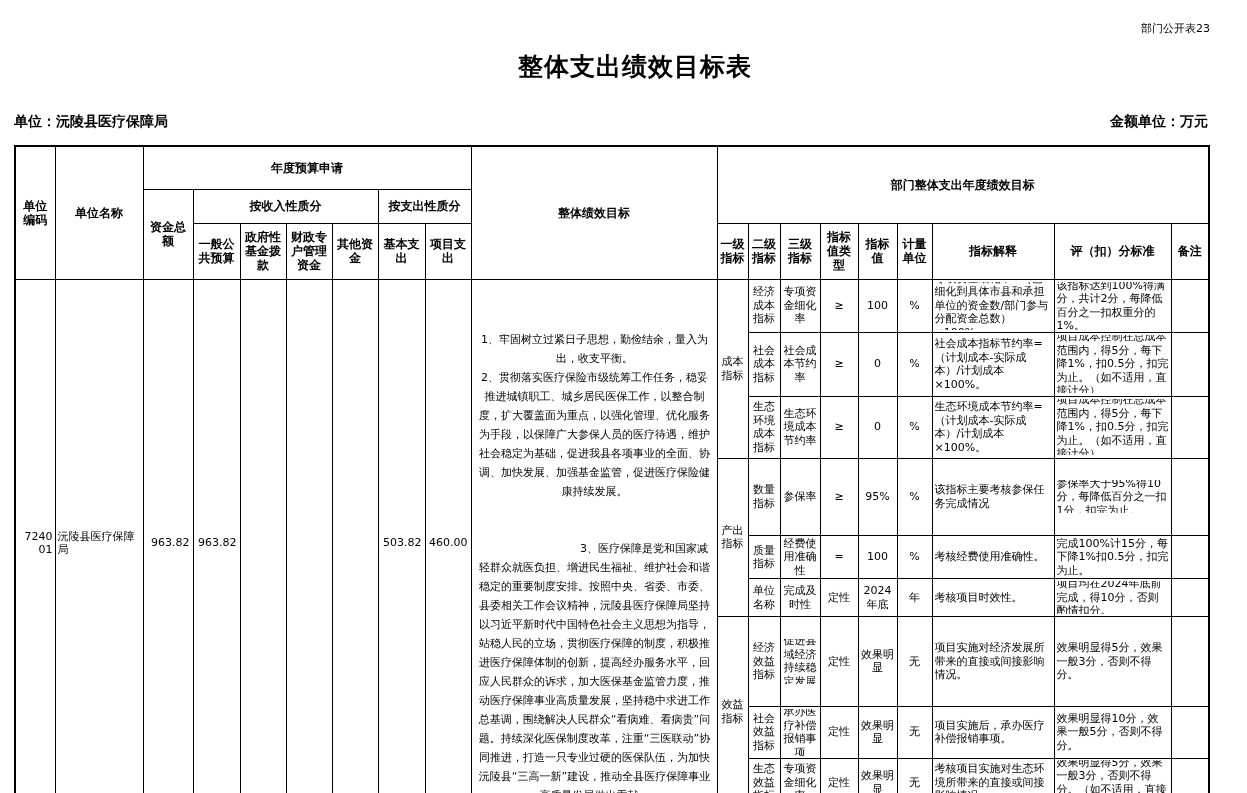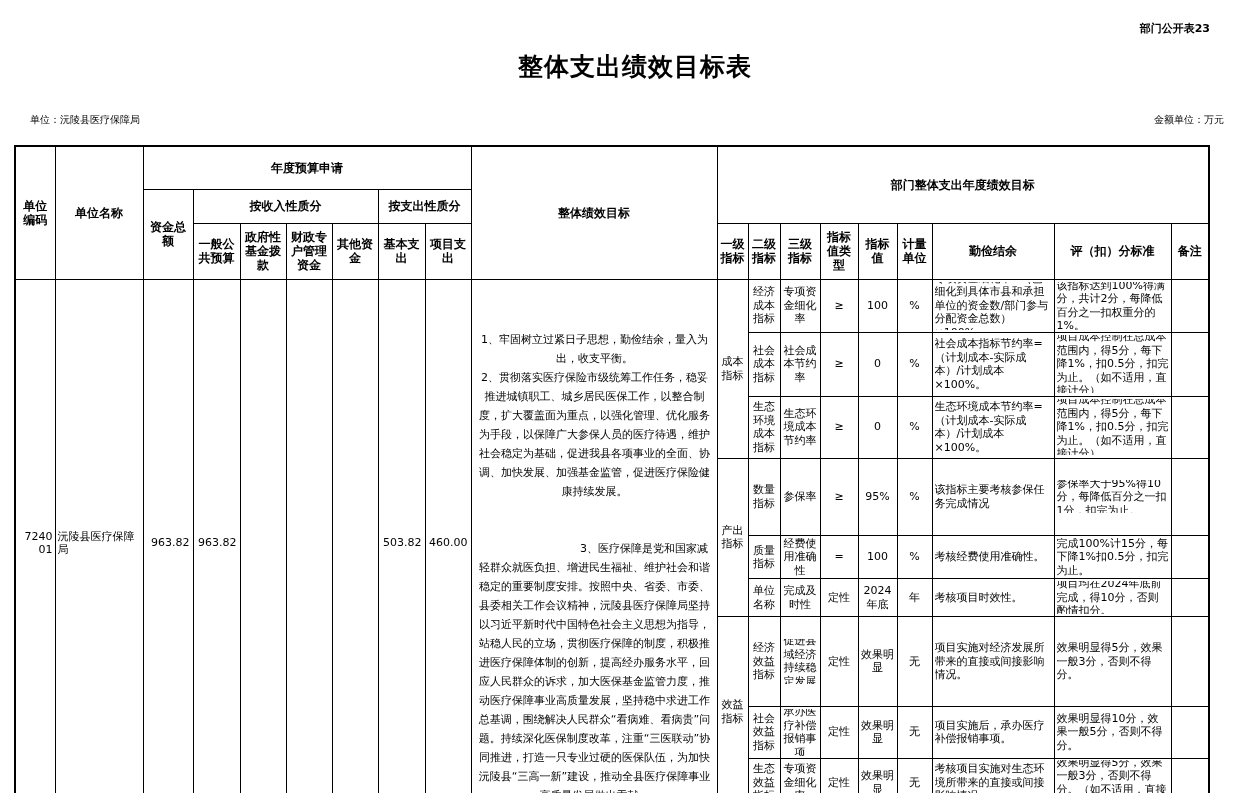--- a/index.html
+++ b/index.html
@@ -2,25 +2,25 @@
 <html><head>
 <meta charset="utf-8">
 <style>
   * { margin:0; padding:0; box-sizing:border-box; }
   html,body { background:#fff; }
   body {
     width:1247px; height:793px; position:relative;
     font-family:"DejaVu Sans","Liberation Sans",sans-serif;
     color:#000;
   }
-  .doc-label { position:absolute; top:21px; right:37px; font-size:11px; font-weight:bold; }
+  .doc-label { position:absolute; top:21px; right:37px; font-size:11px; font-weight:normal; }
   .page-title { position:absolute; top:50px; left:0; width:1247px; text-align:center;
                 font-size:25px; font-weight:bold; letter-spacing:1px;padding-left:23px; }
   .meta-row { position:absolute; top:113px; left:14px; width:1194px;
-              display:flex; justify-content:space-between; font-size:10px; font-weight:normal;margin-left:16px; }
+              display:flex; justify-content:space-between; font-size:14px; font-weight:bold; }
   table.main { position:absolute; top:145px; left:14px; width:1194px;
                border-collapse:collapse; table-layout:fixed;
                border:2px solid #000; border-bottom:3px solid #000; }
   td { border:1px solid #000; font-size:11px; line-height:13.5px;
        text-align:center; vertical-align:middle; padding:1px 2px; overflow:hidden; }
   td.hd { font-weight:bold; font-size:12px; line-height:14px; }
   td.num { text-align:right; padding-right:3px; }
   td.lt  { text-align:left; }
   td.code { text-align:right; word-break:break-all; vertical-align:middle; }
   td.target { text-align:center; vertical-align:top; white-space:pre-wrap;
@@ -82,21 +82,21 @@
     <td class="hd">财政专户管理资金</td>
     <td class="hd">其他资金</td>
     <td class="hd">基本支出</td>
     <td class="hd">项目支出</td>
     <td class="hd">一级指标</td>
     <td class="hd">二级指标</td>
     <td class="hd">三级指标</td>
     <td class="hd">指标值类型</td>
     <td class="hd">指标值</td>
     <td class="hd">计量单位</td>
-    <td class="hd">勤俭结余</td>
+    <td class="hd">指标解释</td>
     <td class="hd">评（扣）分标准</td>
     <td class="hd">备注</td>
   </tr>
 
   <tr style="height:53px">
     <td class="code" rowspan="9">724001</td>
     <td class="lt" rowspan="9">沅陵县医疗保障局</td>
     <td class="num" rowspan="9">963.82</td>
     <td class="num" rowspan="9">963.82</td>
     <td class="num" rowspan="9"></td>

